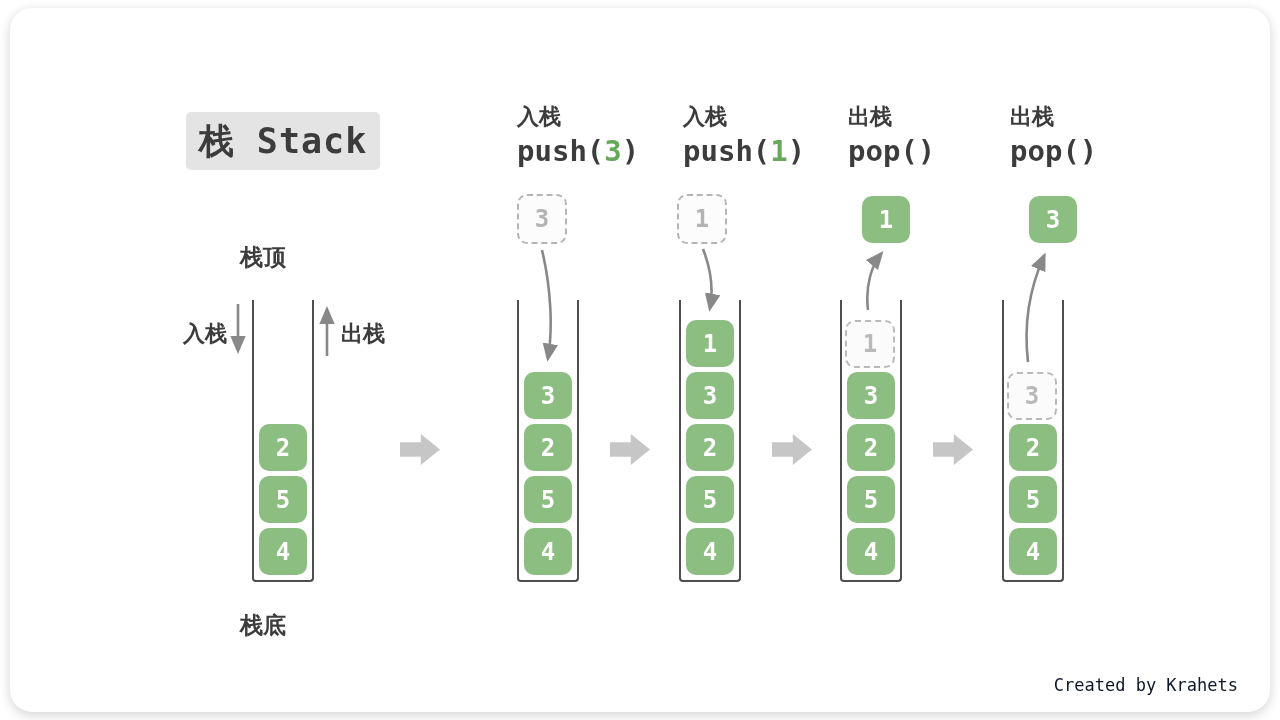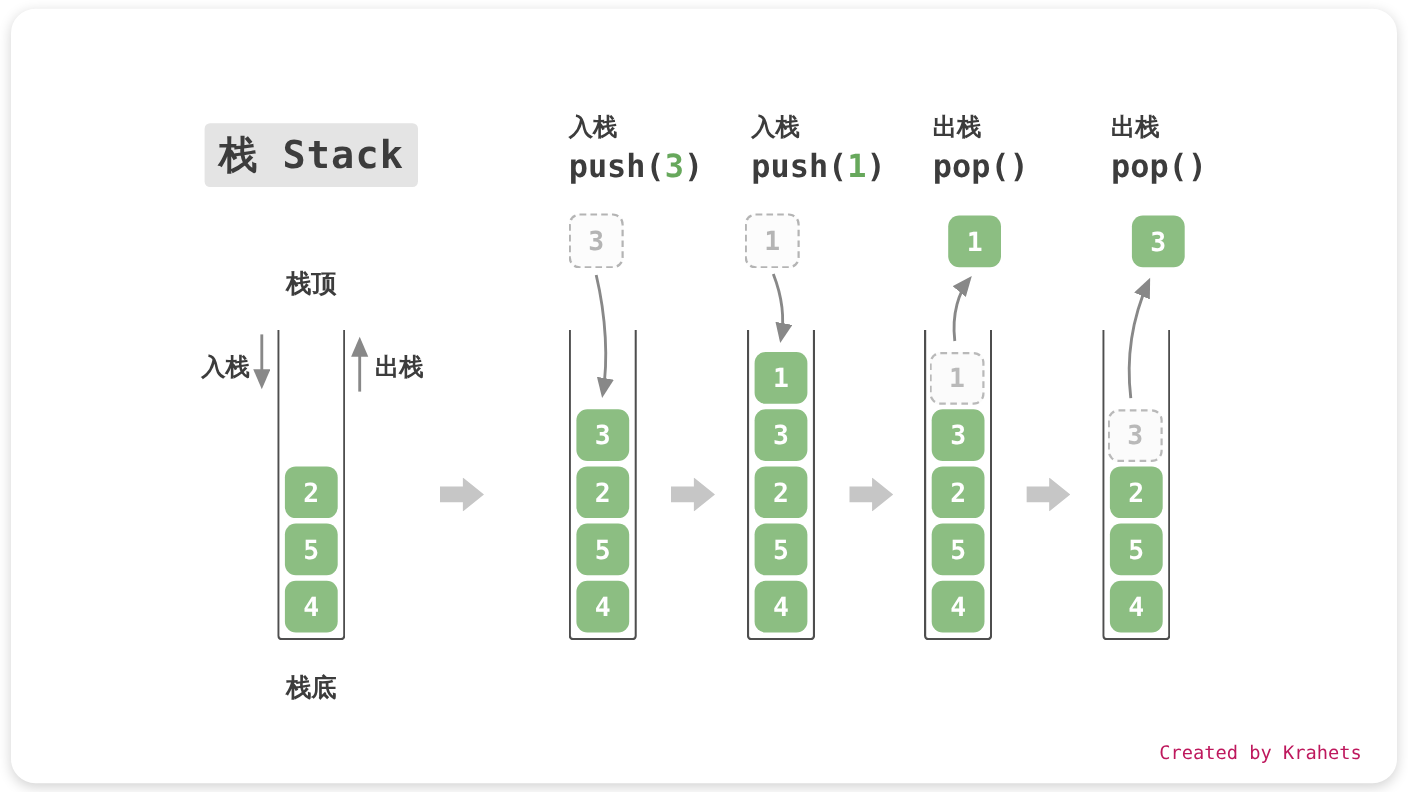--- a/index.html
+++ b/index.html
@@ -10,36 +10,36 @@
   .abs{position:absolute;}
   .title-box{background:#e4e4e4;border-radius:5px;display:flex;align-items:center;justify-content:center;
     font-size:35px;font-weight:bold;color:var(--label-dark);letter-spacing:1px;
     font-family:"DejaVu Sans Mono","DejaVu Sans",monospace;}
   .op-label{display:flex;flex-direction:column;gap:6px;color:var(--label-dark);}
   .op-line1{font-size:22px;font-weight:bold;line-height:26px;}
   .op-line2{font-size:29px;font-weight:bold;line-height:30px;color:var(--label-dark);
     font-family:"DejaVu Sans Mono",monospace;}
   .op-arg{color:var(--code-green);}
   .side-label{font-size:22px;font-weight:bold;color:var(--label-dark);}
-  .tb-label{width:86px;text-align:center;font-size:23px;font-weight:bold;color:var(--label-dark);}
+  .tb-label{width:86px;text-align:left;font-size:23px;font-weight:bold;color:var(--label-dark);}
   .stack-container{width:62px;height:282px;box-sizing:border-box;
     border-left:2px solid #4e4e4e;border-right:2px solid #4e4e4e;border-bottom:2px solid #4e4e4e;
     border-radius:0 0 4px 4px;background:#ffffff;}
   .stack-item{width:48px;height:47px;border-radius:10px;background:var(--item-green);
     display:flex;align-items:center;justify-content:center;color:#ffffff;
     font-size:24px;font-weight:bold;font-family:"DejaVu Sans Mono",monospace;}
   .ghost-item{width:50px;height:48px;box-sizing:border-box;border:2px dashed var(--ghost-gray);
     border-radius:10px;background:#fbfbfb;display:flex;align-items:center;justify-content:center;
     color:var(--ghost-gray);font-size:24px;font-weight:bold;font-family:"DejaVu Sans Mono",monospace;}
   .float-dashed{width:50px;height:50px;box-sizing:border-box;border:2px dashed #b4b4b4;
     border-radius:10px;background:#fcfcfc;display:flex;align-items:center;justify-content:center;
     color:#b4b4b4;font-size:24px;font-weight:bold;font-family:"DejaVu Sans Mono",monospace;}
   .flow-arrow{width:40px;height:31px;background:var(--flow-arrow-gray);
     clip-path:polygon(0% 27%,52% 27%,52% 0%,100% 50%,52% 100%,52% 73%,0% 73%);}
-  .watermark{font-size:17px;color:#be185d;font-family:"DejaVu Sans Mono",monospace;}
+  .watermark{font-size:17px;color:#0f172a;font-family:"DejaVu Sans Mono",monospace;}
   svg.overlay{position:absolute;left:0;top:0;pointer-events:none;}
 </style>
 </head>
 <body>
 
 <div id="card"></div>
 
 <div id="layer">
 
   <div class="abs title-box" style="left:186px;top:112px;width:194px;height:58px;">栈 Stack</div>

